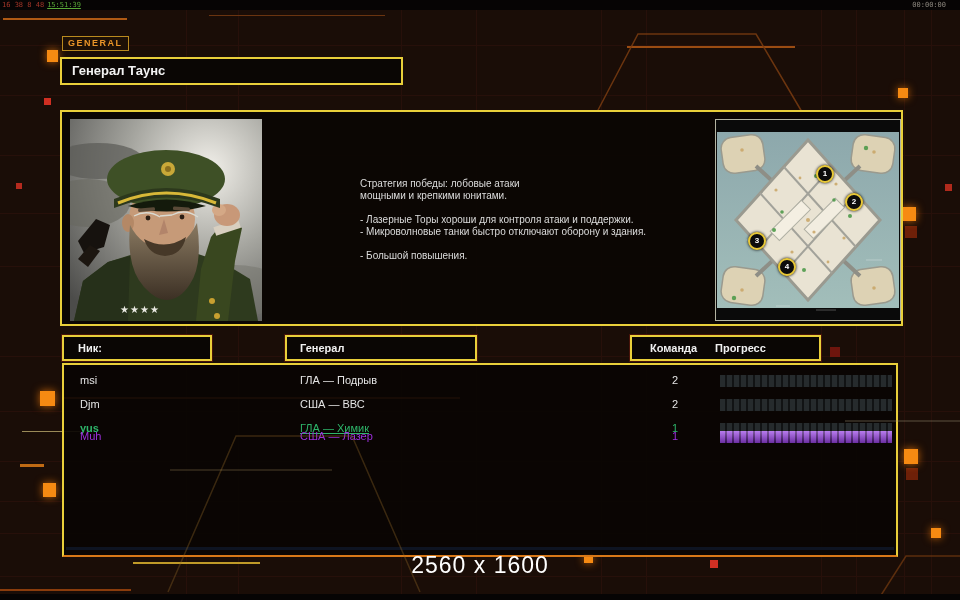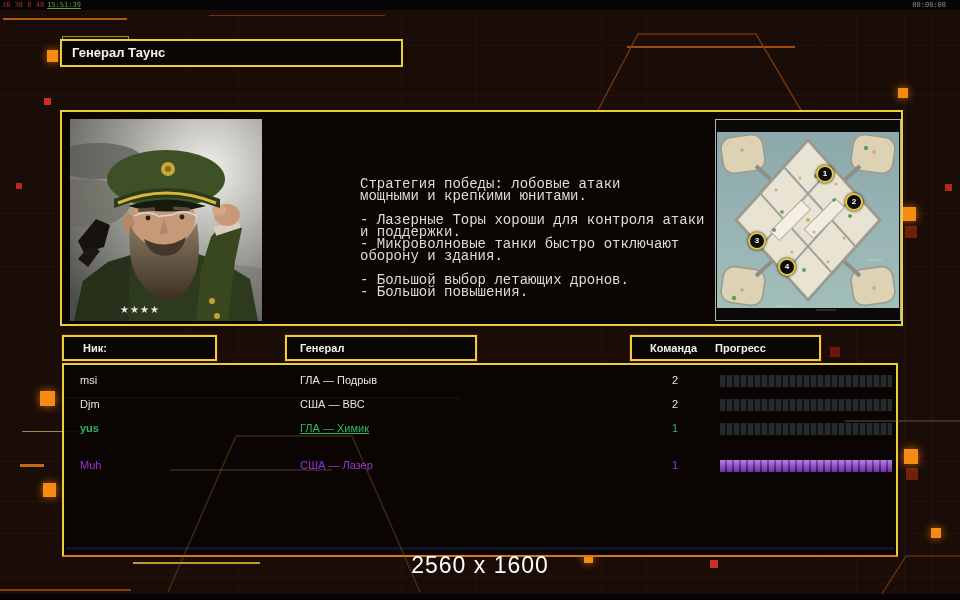--- a/index.html
+++ b/index.html
@@ -22,41 +22,41 @@
           font-family:"DejaVu Sans Mono",monospace;font-size:7px;line-height:10px;}
   .tb-left{position:absolute;left:2px;top:0;}
   .tb-left .seg-a{color:#a33528;}
   .tb-left .seg-b{color:#59a838;margin-left:3px;text-decoration:underline;}
   .tb-right{position:absolute;right:14px;top:0;color:#8a857c;}
   .botbar{position:absolute;left:0;bottom:0;width:960px;height:6px;background:#060404;z-index:4;}
   
   .gen-tab{position:absolute;left:62px;top:36px;height:13px;z-index:2;
            border:1px solid #b98a1e;background:#1d1006;color:#e89428;
            font-size:9px;font-weight:bold;letter-spacing:1.5px;line-height:13px;padding:0 5px;}
-  .title-box{position:absolute;left:60px;top:39px;width:329px;height:24px;z-index:2;
+  .title-box{position:absolute;left:60px;top:57px;width:329px;height:24px;z-index:2;
              border:2px solid #e9cf3a;background:#0a0604;
              color:#f2f2f2;font-size:13px;font-weight:bold;line-height:24px;padding-left:10px;}
   
   .main-panel{position:absolute;left:60px;top:110px;width:839px;height:212px;z-index:2;
               border:2px solid #e9cf3a;background:rgba(10,5,3,.92);}
   .portrait{position:absolute;left:8px;top:7px;width:192px;height:202px;background:#000;}
   .briefing{position:absolute;left:298px;top:66px;width:345px;color:#dcdcdc;
-            font-size:14px;line-height:12px;font-family:Liberation Mono, monospace;}
+            font-size:10px;line-height:12px;}
   .briefing .gap{height:12px;}
   .minimap{position:absolute;left:653px;top:7px;width:186px;height:202px;
            background:#000;border:1px solid #b4b4a2;box-sizing:border-box;}
   .spawn-marker{position:absolute;width:14px;height:14px;border-radius:50%;
                 background:#0c0c0c;border:2px solid #e8c838;color:#fff;
                 font-size:8px;font-weight:bold;line-height:14px;text-align:center;
                 box-shadow:0 0 3px #000;}
   
   .hdr-box{position:absolute;top:335px;height:22px;z-index:2;border:2px solid #e9cf3a;
            background:#0a0604;color:#f0f0f0;font-size:11px;font-weight:bold;line-height:22px;
            box-shadow:0 0 0 1px #47130a;}
-  .hdr-nick{left:62px;width:132px;padding-left:19px;}
+  .hdr-nick{left:62px;width:132px;padding-left:14px;}
   .hdr-general{left:285px;width:175px;padding-left:13px;}
   .hdr-team{left:630px;width:187px;}
   .hdr-team .lbl-team{position:absolute;left:18px;}
   .hdr-team .lbl-progress{position:absolute;left:83px;}
   
   .table-panel{position:absolute;left:62px;top:363px;width:832px;height:190px;z-index:2;
                border:2px solid #e9cf3a;border-bottom-color:#d87818;background:rgba(10,5,3,.93);}
   .row{position:absolute;left:0;width:100%;height:24px;font-size:11px;}
   .row .nick{position:absolute;left:16px;top:5px;}
   .row .general{position:absolute;left:236px;top:5px;}
@@ -202,21 +202,20 @@
     </svg>
   </div>
 
   <div class="briefing">
     <div>Стратегия победы: лобовые атаки</div>
     <div>мощными и крепкими юнитами.</div>
     <div class="gap"></div>
     <div>- Лазерные Торы хороши для контроля атаки и поддержки.</div>
     <div>- Микроволновые танки быстро отключают оборону и здания.</div>
     <div class="gap"></div>
-    <div>- Большой выбор летающих дронов.</div>
     <div>- Большой повышения.</div>
   </div>
 
   <div class="minimap">
     <svg width="184" height="200" viewBox="0 0 184 200">
       <defs>
         <linearGradient id="water" x1="0" y1="0" x2="0" y2="1">
           <stop offset="0" stop-color="#8da8ac"></stop>
           <stop offset="1" stop-color="#a2beba"></stop>
         </linearGradient>
@@ -305,21 +304,21 @@
       </span>
   </div>
   <div class="row" style="top:52px">
     <span class="nick rc" style="color: rgb(46, 181, 106); font-weight: bold;">yus</span>
     <span class="general rc" style="color: rgb(46, 181, 106); text-decoration: underline;">ГЛА — Химик</span>
     <span class="team rc" style="color: rgb(46, 181, 106);">1</span>
     <span class="bar">
         <span class="bar-fill" style="width: 0%; background-image: linear-gradient(rgba(255, 255, 255, 0.3), rgba(0, 0, 0, 0.3)), repeating-linear-gradient(90deg, rgb(154, 68, 232) 0px, rgb(154, 68, 232) 5px, rgb(74, 20, 120) 5px, rgb(74, 20, 120) 7px);"></span>
       </span>
   </div>
-  <div class="row" style="top:89px">
+  <div class="row" style="top:60px">
     <span class="nick rc" style="color: rgb(155, 48, 220);">Muh</span>
     <span class="general rc" style="color: rgb(155, 48, 220);">США — Лазер</span>
     <span class="team rc" style="color: rgb(155, 48, 220);">1</span>
     <span class="bar">
         <span class="bar-fill" style="width: 100%; background-image: linear-gradient(rgba(255, 255, 255, 0.3), rgba(0, 0, 0, 0.3)), repeating-linear-gradient(90deg, rgb(154, 68, 232) 0px, rgb(154, 68, 232) 5px, rgb(74, 20, 120) 5px, rgb(74, 20, 120) 7px);"></span>
       </span>
   </div>
   <div class="blue-strip"></div>
 </div>
 

